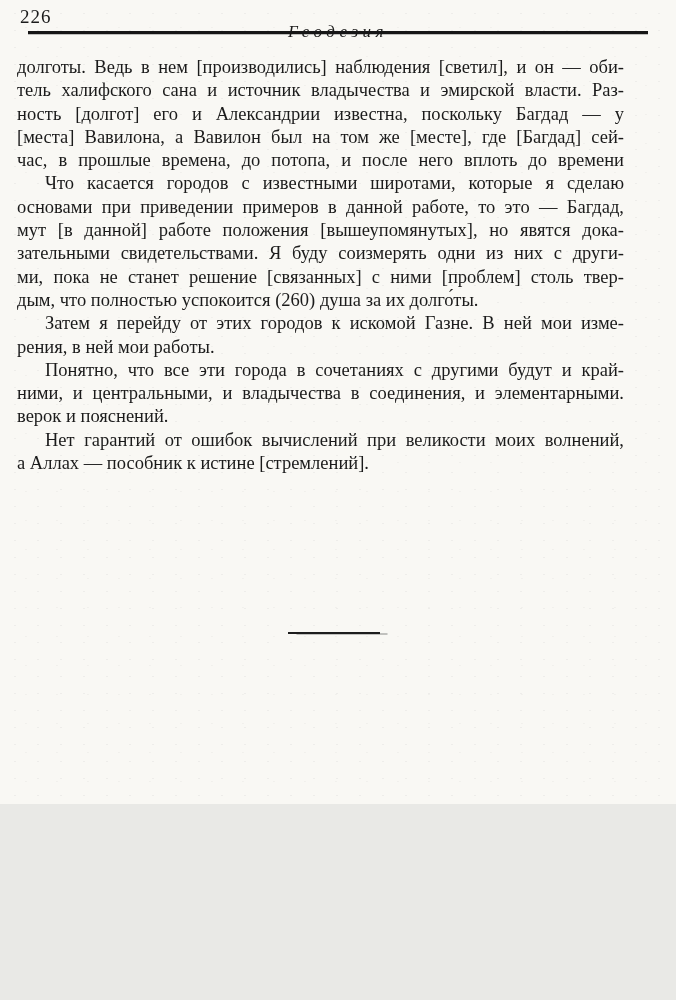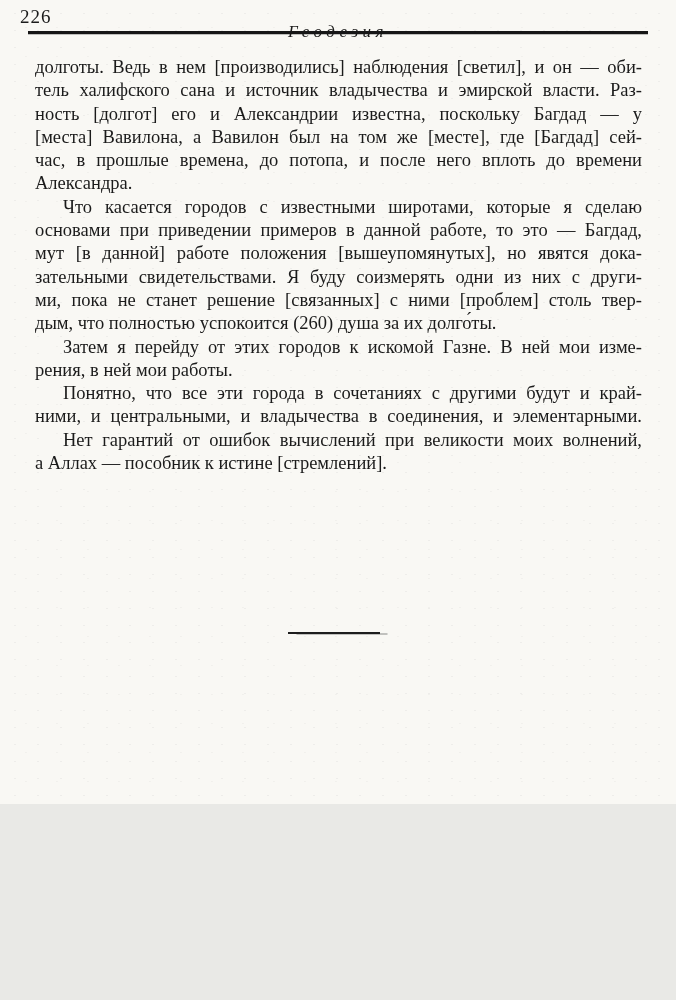--- a/index.html
+++ b/index.html
@@ -52,21 +52,21 @@
     top: 31px;
     left: 28px;
     right: 28px;
     height: 2.5px;
     background: #161616;
     box-shadow: 0 1px 0 rgba(20,20,20,0.25);
   }
   .body-text {
     position: absolute;
     top: 56px;
-    left: 35px;
+    left: 17px;
     width: 607px;
     font-size: 18.5px;
   }
   .line {
     line-height: 23.3px;
     white-space: nowrap;
     text-align: justify;
     text-align-last: justify;
     white-space: normal;
     height: 23.3px;
@@ -95,30 +95,30 @@
   </header>
 
   <div class="header-rule"></div>
 
   <main class="body-text" id="body-text">
       <div class="line">долготы. Ведь в нем [производились] наблюдения [светил], и он — оби-</div>
       <div class="line">тель халифского сана и источник владычества и эмирской власти. Раз-</div>
       <div class="line">ность [долгот] его и Александрии известна, поскольку Багдад — у</div>
       <div class="line">[места] Вавилона, а Вавилон был на том же [месте], где [Багдад] сей-</div>
       <div class="line">час, в прошлые времена, до потопа, и после него вплоть до времени</div>
-      <div class="line last">Александра.</div>
       <div class="line indent">Что касается городов с известными широтами, которые я сделаю</div>
       <div class="line">основами при приведении примеров в данной работе, то это — Багдад,</div>
       <div class="line">мут [в данной] работе положения [вышеупомянутых], но явятся дока-</div>
       <div class="line">зательными свидетельствами. Я буду соизмерять одни из них с други-</div>
       <div class="line">ми, пока не станет решение [связанных] с ними [проблем] столь твер-</div>
       <div class="line last">дым, что полностью успокоится (260) душа за их долго́ты.</div>
       <div class="line indent">Затем я перейду от этих городов к искомой Газне. В ней мои изме-</div>
       <div class="line last">рения, в ней мои работы.</div>
       <div class="line indent">Понятно, что все эти города в сочетаниях с другими будут и край-</div>
       <div class="line">ними, и центральными, и владычества в соединения, и элементарными.</div>
+      <div class="line last">верок и пояснений.</div>
       <div class="line indent">Нет гарантий от ошибок вычислений при великости моих волнений,</div>
       <div class="line last">а Аллах — пособник к истине [стремлений].</div>
     </main>
 
   <div class="end-divider"></div>
 
 </div>
 
 </body></html>

